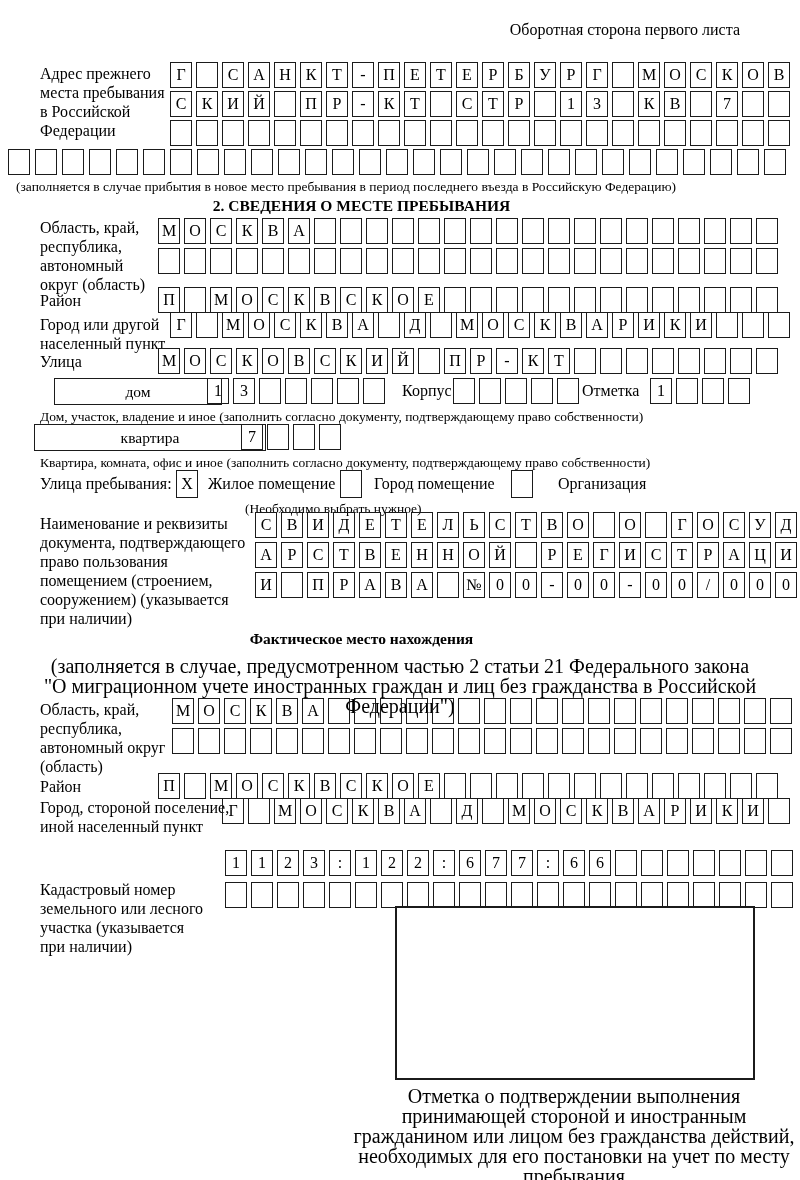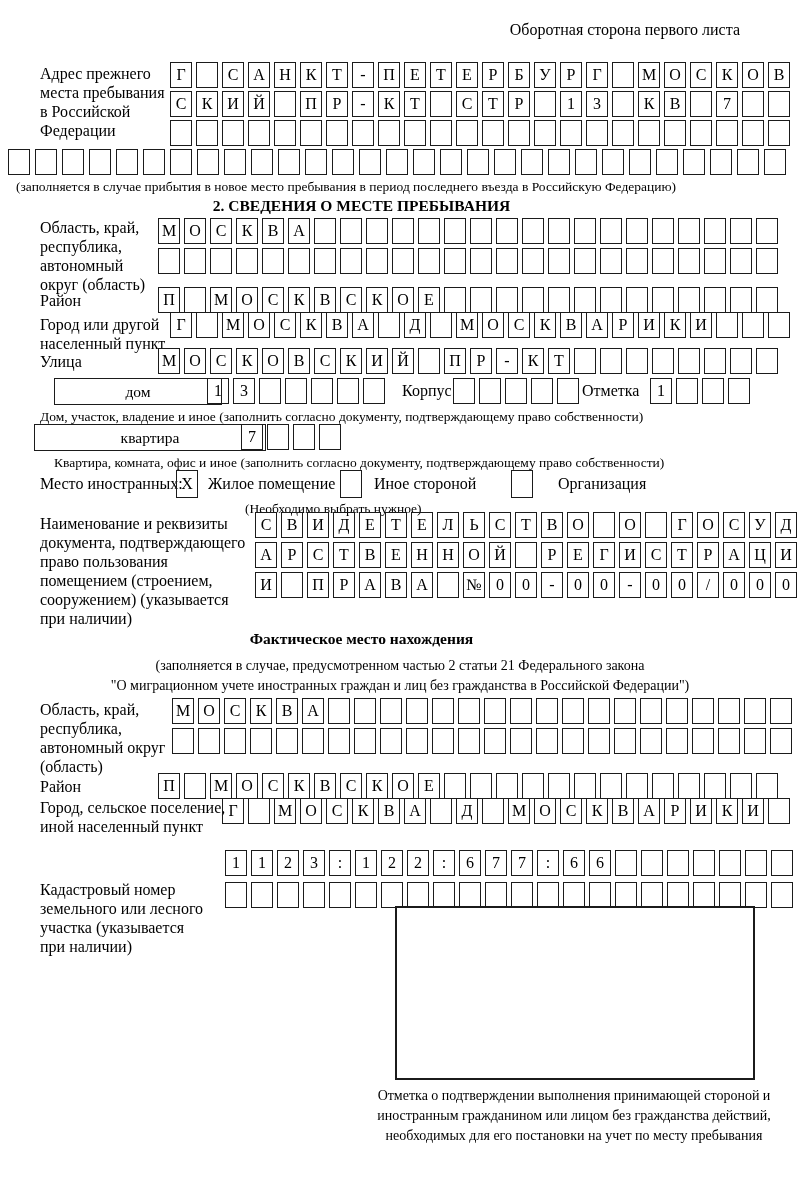--- a/index.html
+++ b/index.html
@@ -1,21 +1,21 @@
 <!DOCTYPE html>
 <html><head>
 <meta charset="utf-8">
 <style>
   html,body{margin:0;padding:0;background:#fff;}
   body{width:800px;height:1180px;position:relative;color:#000;
        font-family:"Liberation Serif","DejaVu Serif",serif;}
   .abs{position:absolute;}
   .label{font-size:16px;line-height:19px;}
   .small-note{font-size:13.5px;line-height:17px;}
-  .mid-note{font-size:14px;line-height:20px;}
+  .mid-note{font-size:20px;line-height:20px;}
   .title{font-weight:bold;font-size:15.5px;text-align:center;width:723px;}
   .cells{display:flex;gap:4px;}
   .cells.gap5{gap:5px;}
   .cell{flex:0 0 22px;height:26px;border:1.5px solid #1b1b1b;box-sizing:border-box;
         display:flex;align-items:center;justify-content:center;
         font-size:16px;line-height:1;}
   .widebox{border:1.5px solid #1b1b1b;box-sizing:border-box;height:27px;
            display:flex;align-items:center;justify-content:center;font-size:15.5px;}
   .checkbox{width:22px;height:28px;border:1.5px solid #1b1b1b;box-sizing:border-box;
             display:inline-flex;align-items:center;justify-content:center;font-size:16px;}
@@ -310,28 +310,28 @@
 
 <div class="abs widebox" style="top:424px;left:34px;width:232px;">
     <span>квартира</span>
   </div>
 <div class="abs cells" style="top:424px;left:241px;">
     <div class="cell">7</div>
     <div class="cell"></div>
     <div class="cell"></div>
     <div class="cell"></div>
   </div>
-<div class="abs small-note" style="top:454px;left:40px;margin-left:14px;">Квартира, комната, офис и иное (заполнить согласно документу, подтверждающему право собственности)</div>
+<div class="abs small-note" style="top:454px;left:40px;">Квартира, комната, офис и иное (заполнить согласно документу, подтверждающему право собственности)</div>
 
 <div class="abs" style="top:470px;left:40px;width:720px;height:28px;position:absolute;">
-  <span class="abs label" style="top:4px;left:0;">Место иностранных:</span>
+  <span class="abs label" style="top:4px;left:0;">Улица пребывания:</span>
   <span class="abs checkbox" style="top:0;left:136px;">X</span>
   <span class="abs label" style="top:4px;left:168px;">Жилое помещение</span>
   <span class="abs checkbox" style="top:0;left:300px;"></span>
-  <span class="abs label" style="top:4px;left:334px;">Иное стороной</span>
+  <span class="abs label" style="top:4px;left:334px;">Город помещение</span>
   <span class="abs checkbox" style="top:0;left:471px;"></span>
   <span class="abs label" style="top:4px;left:518px;">Организация</span>
 </div>
 <div class="abs small-note" style="top:500px;left:245px;">(Необходимо выбрать нужное)</div>
 
 <div class="abs label" style="top:514px;left:40px;width:208px;">Наименование и реквизиты документа, подтверждающего право пользования помещением (строением, сооружением) (указывается при наличии)</div>
 <div class="abs cells" style="top:512px;left:255px;">
     <div class="cell">С</div>
     <div class="cell">В</div>
     <div class="cell">И</div>
@@ -480,21 +480,21 @@
     <div class="cell"></div>
     <div class="cell"></div>
     <div class="cell"></div>
     <div class="cell"></div>
     <div class="cell"></div>
     <div class="cell"></div>
     <div class="cell"></div>
     <div class="cell"></div>
   </div>
 
-<div class="abs label" style="top:798px;left:40px;width:190px;">Город, сельское поселение, иной населенный пункт</div>
+<div class="abs label" style="top:798px;left:40px;width:190px;">Город, стороной поселение, иной населенный пункт</div>
 <div class="abs cells" style="top:798px;left:222px;">
     <div class="cell">Г</div>
     <div class="cell"></div>
     <div class="cell">М</div>
     <div class="cell">О</div>
     <div class="cell">С</div>
     <div class="cell">К</div>
     <div class="cell">В</div>
     <div class="cell">А</div>
     <div class="cell"></div>

